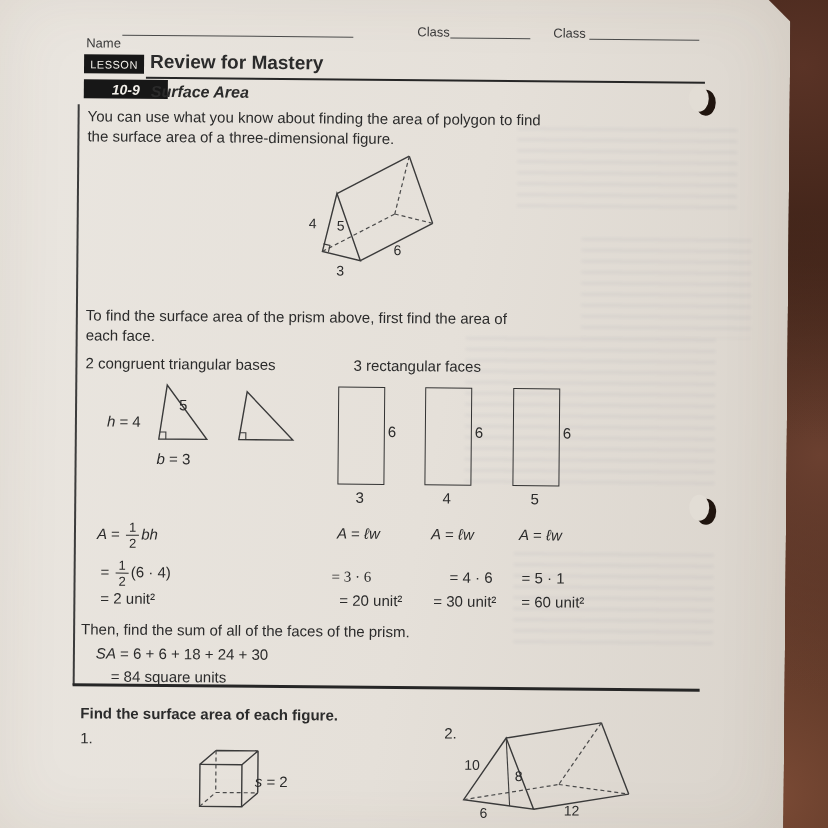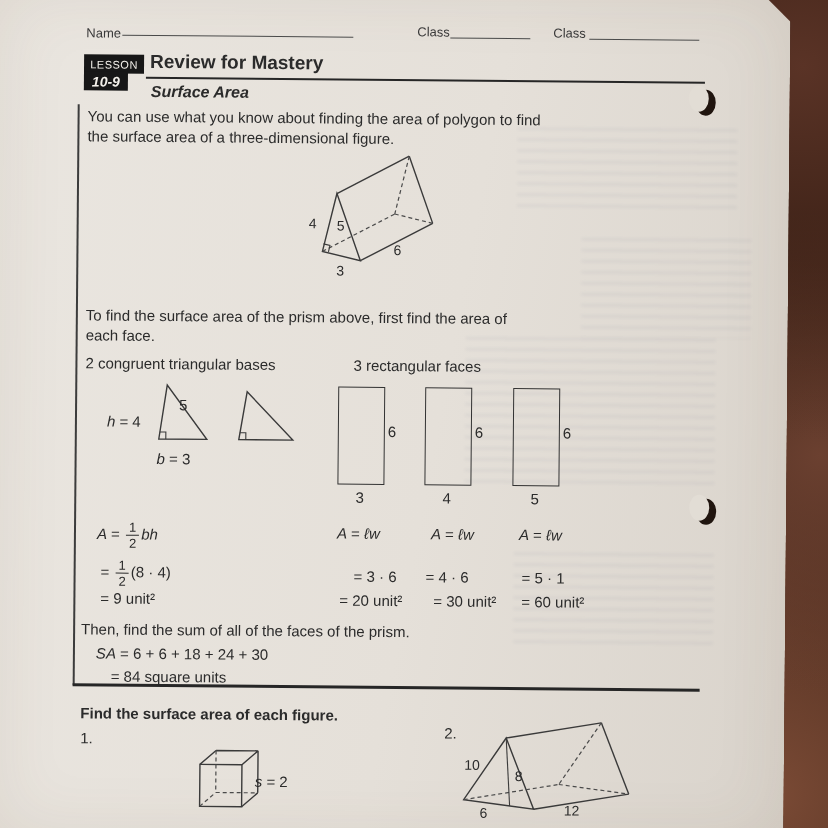--- a/index.html
+++ b/index.html
@@ -47,31 +47,31 @@
 </head>
 <body>
 
 <div class="paper">
 
   <div class="ghost" style="left:520px;top:135px;width:220px;height:85px;"></div>
   <div class="ghost" style="left:585px;top:245px;width:170px;height:100px;"></div>
   <div class="ghost" style="left:470px;top:345px;width:250px;height:150px;"></div>
   <div class="ghost" style="left:520px;top:560px;width:200px;height:95px;"></div>
 
-  <span class="t small" style="left:88px;top:37px;">Name</span>
+  <span class="t small" style="left:88px;top:47px;">Name</span>
   <span class="uline" style="left:124px;top:45px;width:231px;"></span>
   <span class="t small" style="left:419px;top:33px;">Class</span>
   <span class="uline" style="left:452px;top:45px;width:80px;"></span>
   <span class="t small" style="left:555px;top:33px;">Class</span>
   <span class="uline" style="left:591px;top:45px;width:110px;"></span>
 
   <div class="badge" style="left:86px;top:66px;width:60px;height:19px;font-size:11px;letter-spacing:.5px;">
     <span>LESSON</span>
   </div>
-  <div class="badge it b" style="left:86px;top:83px;width:44px;height:19px;font-size:14px;">
+  <div class="badge it b" style="left:86px;top:91px;width:84px;height:19px;font-size:14px;">
     <span>10-9</span>
   </div>
   <span class="t b" style="left:152px;top:62px;font-size:19px;">Review for Mastery</span>
   <div class="rule" style="left:148px;top:88px;width:559px;height:2px;"></div>
   <span class="t b it" style="left:153px;top:93px;font-size:16px;">Surface Area</span>
 
   <div class="crescent" style="left:698px;top:96px;"></div>
 
   <div class="vline" style="left:80px;top:116px;width:2px;height:581px;"></div>
 
@@ -116,30 +116,30 @@
   <span class="t" style="left:343px;top:498px;width:45px;text-align:center;">3</span>
   <span class="t" style="left:430px;top:498px;width:45px;text-align:center;">4</span>
   <span class="t" style="left:518px;top:498px;width:45px;text-align:center;">5</span>
 
   <div class="crescent" style="left:702px;top:505px;"></div>
 
   <span class="t" style="left:103px;top:532px;">
     <span class="it">A</span><span> = </span><span class="frac"><span class="fnum">1</span><span class="fden">2</span></span><span class="it">bh</span>
   </span>
   <span class="t" style="left:107px;top:570px;">
-    <span>= </span><span class="frac"><span class="fnum">1</span><span class="fden">2</span></span><span>(8 · 4)</span>
+    <span>= </span><span class="frac"><span class="fnum">1</span><span class="fden">2</span></span><span>(6 · 4)</span>
   </span>
-  <span class="t" style="left:107px;top:601px;">= 9 unit²</span>
+  <span class="t" style="left:107px;top:601px;">= 2 unit²</span>
 
   <span class="t" style="left:343px;top:534px;"><span class="it">A</span><span> = </span><span class="it">ℓw</span></span>
-  <span class="t" style="left:360px;top:577px;">= 3 · 6</span>
+  <span class="t" style="left:338px;top:577px;font-family:Liberation Serif, serif;">= 3 · 6</span>
   <span class="t" style="left:346px;top:601px;">= 20 unit²</span>
 
   <span class="t" style="left:437px;top:534px;"><span class="it">A</span><span> = </span><span class="it">ℓw</span></span>
-  <span class="t" style="left:432px;top:577px;">= 4 · 6</span>
+  <span class="t" style="left:456px;top:577px;">= 4 · 6</span>
   <span class="t" style="left:440px;top:601px;">= 30 unit²</span>
 
   <span class="t" style="left:525px;top:534px;"><span class="it">A</span><span> = </span><span class="it">ℓw</span></span>
   <span class="t" style="left:528px;top:577px;">= 5 · 1</span>
   <span class="t" style="left:528px;top:601px;">= 60 unit²</span>
 
   <span class="t" style="left:88px;top:632px;">Then, find the sum of all of the faces of the prism.</span>
   <span class="t" style="left:103px;top:656px;"><span class="it">SA</span><span> = 6 + 6 + 18 + 24 + 30</span></span>
   <span class="t" style="left:118px;top:679px;">= 84 square units</span>
 

